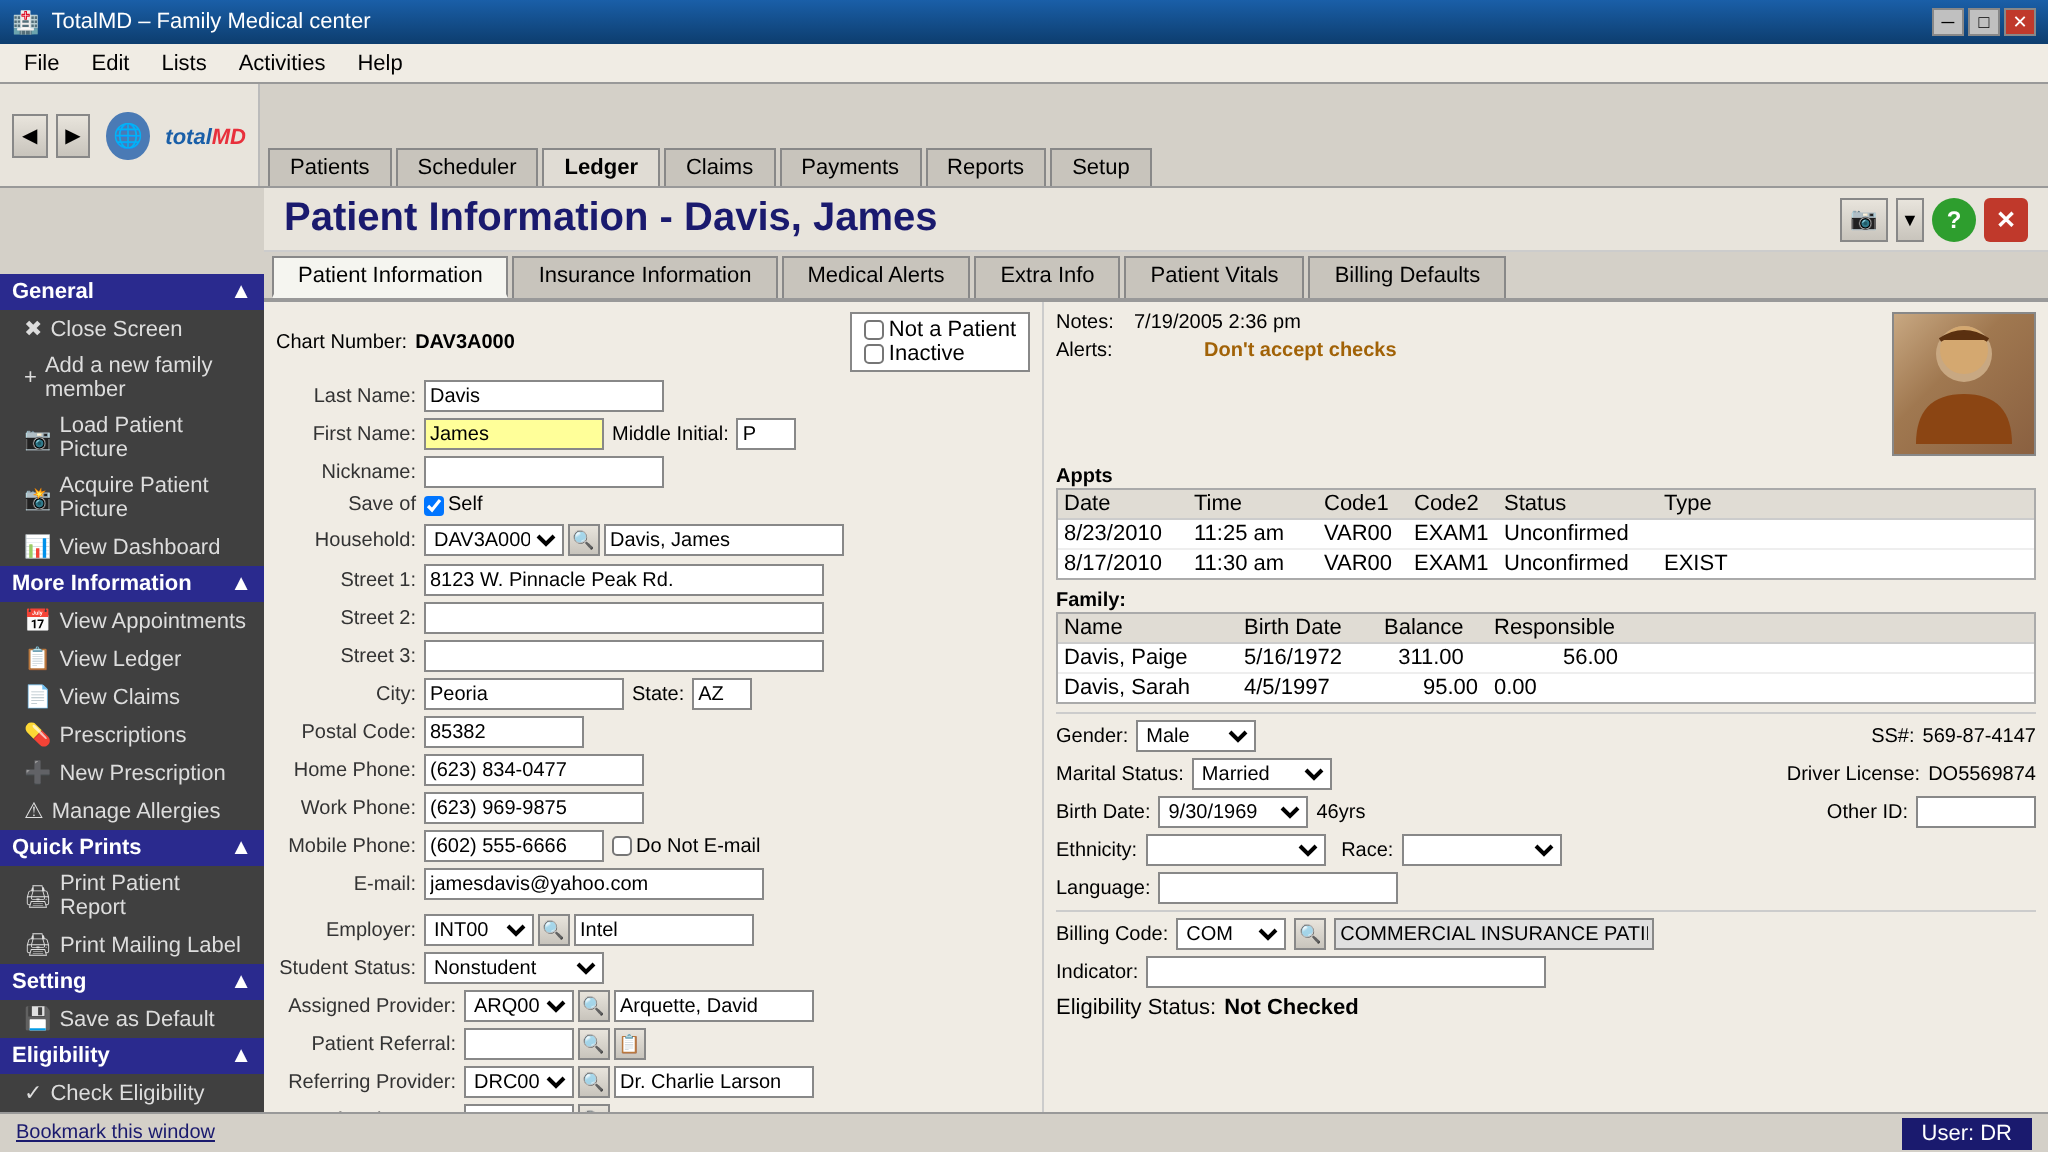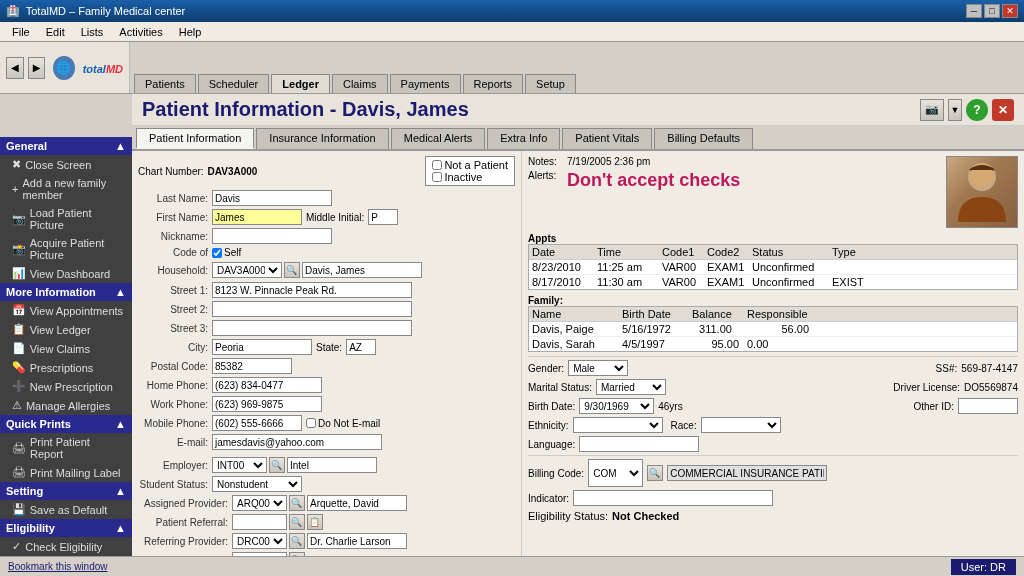--- a/index.html
+++ b/index.html
@@ -230,21 +230,21 @@
           <span style="margin:0 4px; font-size:10px;">Middle Initial:</span>
           <input class="form-input" type="text" value="P" style="width: 30px;">
         </div>
 
         <div class="form-row">
           <span class="form-label">Nickname:</span>
           <input class="form-input" type="text" value="" style="width: 120px;">
         </div>
 
         <div class="form-row" style="margin-bottom:4px;">
-          <span class="form-label" style="min-width:70px; text-align:right; margin-right:4px;">Code of</span>
+          <span class="form-label" style="min-width:70px; text-align:right; margin-right:4px;">Save of</span>
           <label style="display:flex;align-items:center;gap:2px;font-size:10px;">
             <input type="checkbox" checked="" style="width: 10px; height: 10px;">
             Self
           </label>
         </div>
         <div class="form-row">
           <span class="form-label">Household:</span>
           <select style="width:70px; height:16px; font-size:10px;">
             <option>DAV3A000</option>
           </select>
@@ -351,21 +351,21 @@
       <div style="flex:1; padding:5px 6px; overflow-y:auto; font-size:10px;">
 
         <div style="display:flex; margin-bottom:4px;">
           <div style="flex:1;">
             <div style="display:flex; align-items:flex-start; gap:4px; margin-bottom:3px;">
               <span style="font-size:10px; min-width:35px;">Notes:</span>
               <span style="font-size:10px;">7/19/2005 2:36 pm</span>
             </div>
             <div style="display:flex; align-items:flex-start; gap:4px;">
               <span style="font-size:10px; min-width:35px;">Alerts:</span>
-              <span style="font-size:18px; font-weight:bold; color:#be185d;">Don't accept checks</span>
+              <span style="font-size:10px; font-weight:bold; color:#a16207;margin-left:35px;">Don't accept checks</span>
             </div>
           </div>
           <div style="width:72px; height:72px; background:#ddd; border:1px solid #888; flex-shrink:0; overflow:hidden; margin-left:4px;">
             <div style="width:100%; height:100%; background:linear-gradient(135deg, #c8a882 0%, #a07850 40%, #8a6040 100%); display:flex; align-items:center; justify-content:center;">
               <svg width="60" height="70" viewBox="0 0 60 70">
                 <circle cx="30" cy="20" r="14" fill="#c8a882"></circle>
                 <path d="M6 65 Q6 40 30 40 Q54 40 54 65" fill="#8b4513"></path>
                 <circle cx="30" cy="18" r="12" fill="#d4a870"></circle>
                 <path d="M18 13 Q30 5 42 13" fill="#5a3010" stroke="#5a3010" stroke-width="2"></path>
               </svg>
@@ -473,21 +473,21 @@
 
         <div style="display:flex; align-items:center; gap:4px; margin-bottom:3px;">
           <span style="font-size:10px;">Language:</span>
           <input class="form-input" type="text" value="" style="width: 120px;">
         </div>
 
         <div style="height:2px; border-top:1px solid #ccc; margin:2px 0;"></div>
 
         <div style="display:flex; align-items:center; gap:4px; margin-bottom:3px;">
           <span style="font-size:10px;">Billing Code:</span>
-          <select style="height:28px; font-size:10px; width:55px;">
+          <select style="height:16px; font-size:10px; width:55px;">
             <option>COM</option>
           </select>
           <div class="small-btn">🔍</div>
           <input class="form-input" type="text" value="COMMERCIAL INSURANCE PATIENT" style="width: 160px; background: rgb(224, 224, 224);">
         </div>
 
         <div style="display:flex; align-items:center; gap:4px; margin-bottom:3px;">
           <span style="font-size:10px;">Indicator:</span>
           <input class="form-input" type="text" value="" style="width: 200px;">
         </div>

